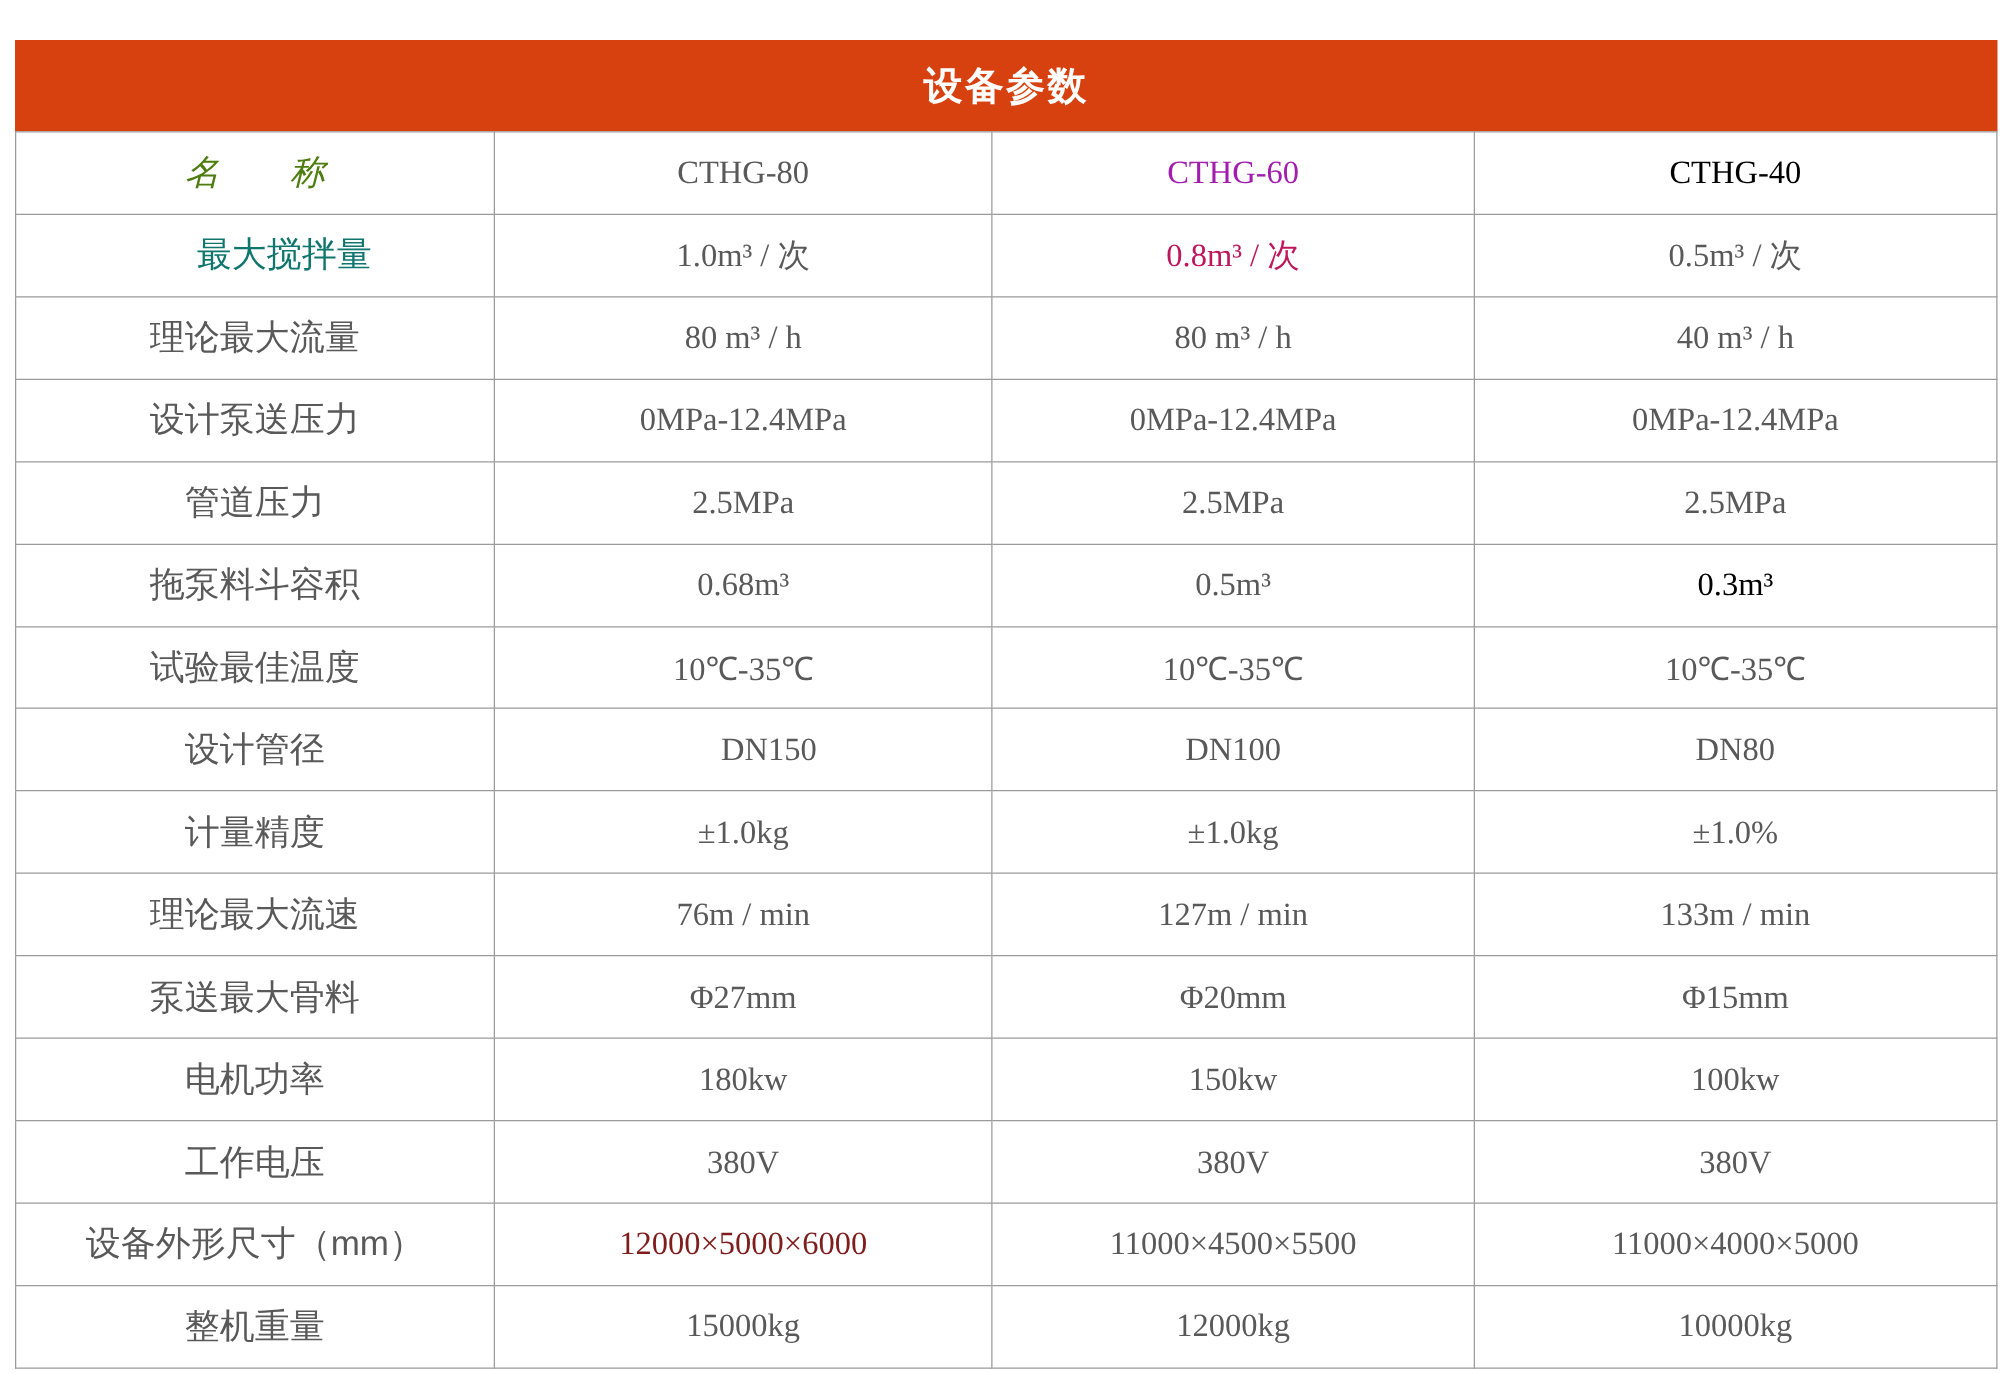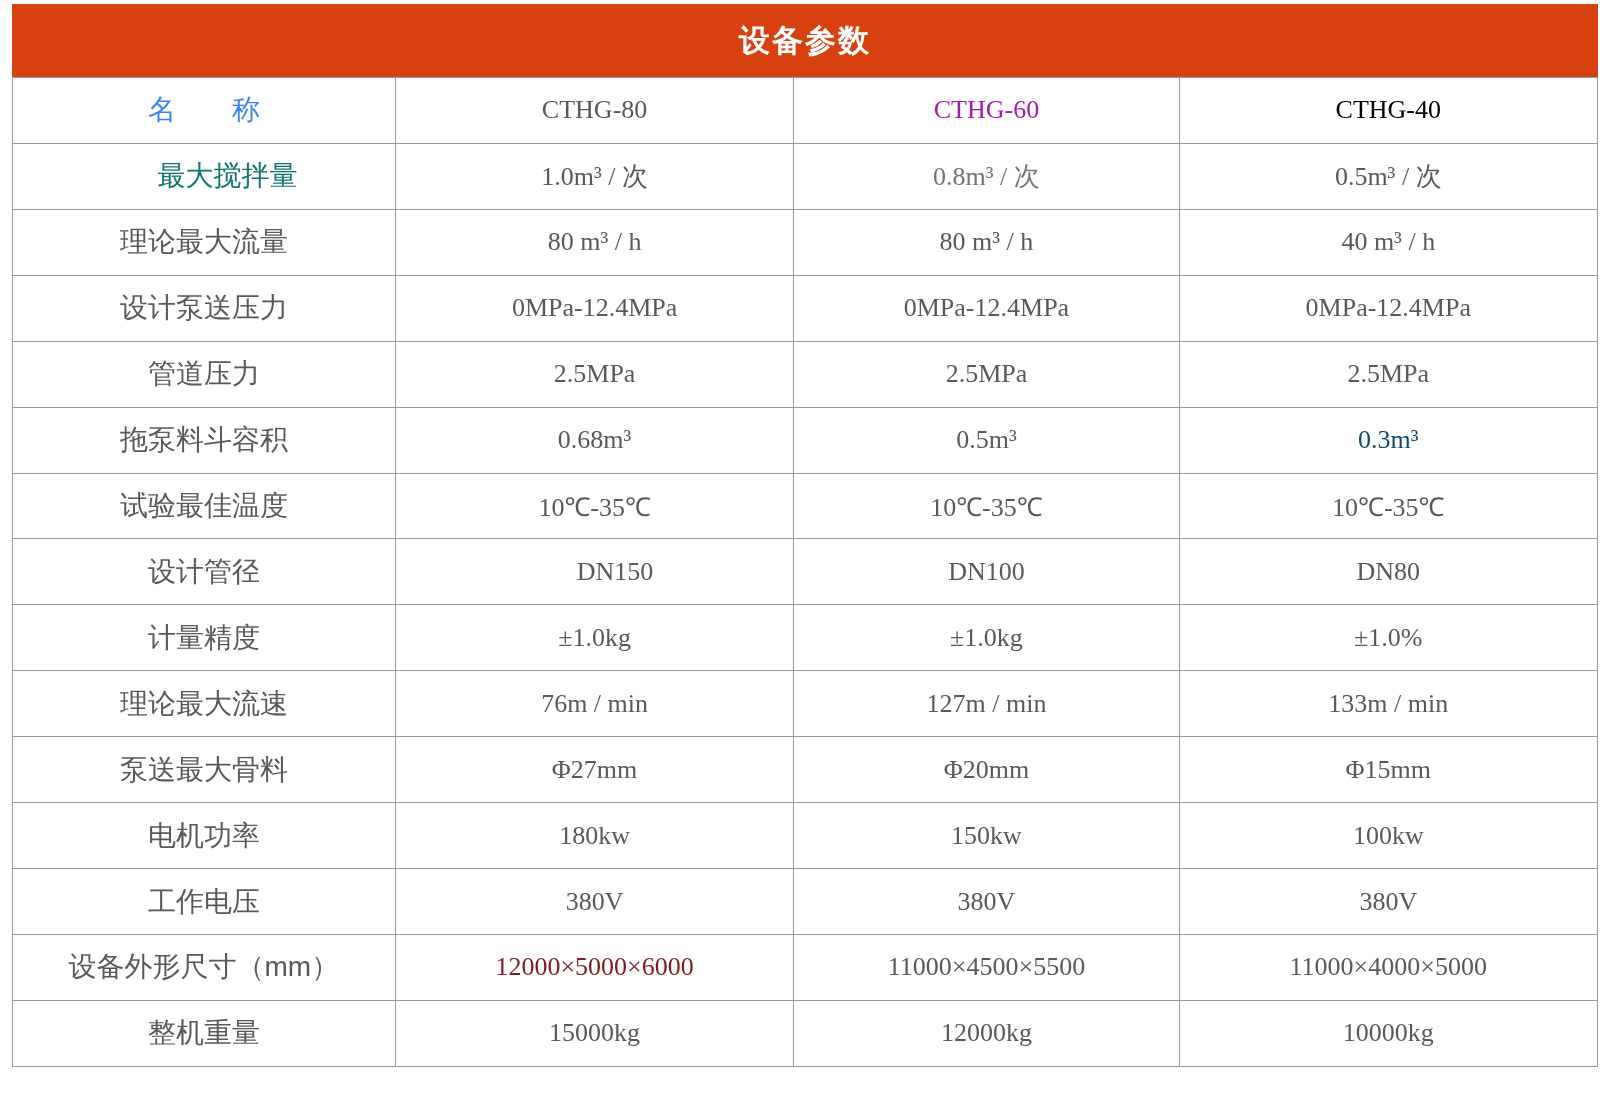--- a/index.html
+++ b/index.html
@@ -7,21 +7,21 @@
     padding: 0;
     background: #ffffff;
     width: 1610px;
     height: 1098px;
     font-family: "Liberation Sans", "DejaVu Sans", sans-serif;
     overflow: hidden;
   }
   .sheet {
     position: absolute;
     left: 12px;
-    top: 4px;
+    top: 32px;
     width: 1586px;
     height: 823px;
   }
   .title-bar {
     height: 73px;
     background: #d7400f; 
     display: flex;
     align-items: center;
     justify-content: center;
   }
@@ -64,29 +64,29 @@
   </div>
   <table class="params">
     <colgroup>
       <col style="width:24.15%">
       <col style="width:25.15%">
       <col style="width:24.30%">
       <col style="width:26.40%">
     </colgroup>
     <tbody id="table-body">
         <tr>
-          <td class="label-cell" style="color: #3b82f6; border-color: rgb(155, 155, 155);">名　　称</td>
+          <td class="label-cell" style="color: #4d7c0f; border-color: rgb(155, 155, 155); font-style: italic;">名　　称</td>
           <td class="value-cell" style="color: rgb(89, 89, 89); border-color: rgb(155, 155, 155);">CTHG-80</td>
           <td class="value-cell" style="color: #a21caf; border-color: rgb(155, 155, 155);">CTHG-60</td>
           <td class="value-cell" style="color: #000000; border-color: rgb(155, 155, 155); margin-top: 26px;">CTHG-40</td>
         </tr>
         <tr>
           <td class="label-cell" style="color: #0f766e; border-color: rgb(155, 155, 155); padding-left: 47px;">最大搅拌量</td>
           <td class="value-cell" style="color: rgb(89, 89, 89); border-color: rgb(155, 155, 155);">1.0m³ / 次</td>
-          <td class="value-cell" style="color: #737373; border-color: rgb(155, 155, 155);">0.8m³ / 次</td>
+          <td class="value-cell" style="color: #be185d; border-color: rgb(155, 155, 155);">0.8m³ / 次</td>
           <td class="value-cell" style="color: rgb(89, 89, 89); border-color: rgb(155, 155, 155);">0.5m³ / 次</td>
         </tr>
         <tr>
           <td class="label-cell" style="color: rgb(89, 89, 89); border-color: rgb(155, 155, 155);">理论最大流量</td>
           <td class="value-cell" style="color: rgb(89, 89, 89); border-color: rgb(155, 155, 155);">80 m³ / h</td>
           <td class="value-cell" style="color: rgb(89, 89, 89); border-color: rgb(155, 155, 155);">80 m³ / h</td>
           <td class="value-cell" style="color: rgb(89, 89, 89); border-color: rgb(155, 155, 155);">40 m³ / h</td>
         </tr>
         <tr>
           <td class="label-cell" style="color: rgb(89, 89, 89); border-color: rgb(155, 155, 155);">设计泵送压力</td>
@@ -97,21 +97,21 @@
         <tr>
           <td class="label-cell" style="color: rgb(89, 89, 89); border-color: rgb(155, 155, 155);">管道压力</td>
           <td class="value-cell" style="color: rgb(89, 89, 89); border-color: rgb(155, 155, 155);">2.5MPa</td>
           <td class="value-cell" style="color: rgb(89, 89, 89); border-color: rgb(155, 155, 155);">2.5MPa</td>
           <td class="value-cell" style="color: rgb(89, 89, 89); border-color: rgb(155, 155, 155);">2.5MPa</td>
         </tr>
         <tr>
           <td class="label-cell" style="color: rgb(89, 89, 89); border-color: rgb(155, 155, 155);">拖泵料斗容积</td>
           <td class="value-cell" style="color: rgb(89, 89, 89); border-color: rgb(155, 155, 155);">0.68m³</td>
           <td class="value-cell" style="color: rgb(89, 89, 89); border-color: rgb(155, 155, 155);">0.5m³</td>
-          <td class="value-cell" style="color: #0c4a6e; border-color: rgb(155, 155, 155);">0.3m³</td>
+          <td class="value-cell" style="color: #000000; border-color: rgb(155, 155, 155);">0.3m³</td>
         </tr>
         <tr>
           <td class="label-cell" style="color: rgb(89, 89, 89); border-color: rgb(155, 155, 155);">试验最佳温度</td>
           <td class="value-cell" style="color: rgb(89, 89, 89); border-color: rgb(155, 155, 155);">10℃-35℃</td>
           <td class="value-cell" style="color: rgb(89, 89, 89); border-color: rgb(155, 155, 155);">10℃-35℃</td>
           <td class="value-cell" style="color: rgb(89, 89, 89); border-color: rgb(155, 155, 155);">10℃-35℃</td>
         </tr>
         <tr>
           <td class="label-cell" style="color: rgb(89, 89, 89); border-color: rgb(155, 155, 155);">设计管径</td>
           <td class="value-cell" style="color: rgb(89, 89, 89); border-color: rgb(155, 155, 155); padding-left: 41px;">DN150</td>

